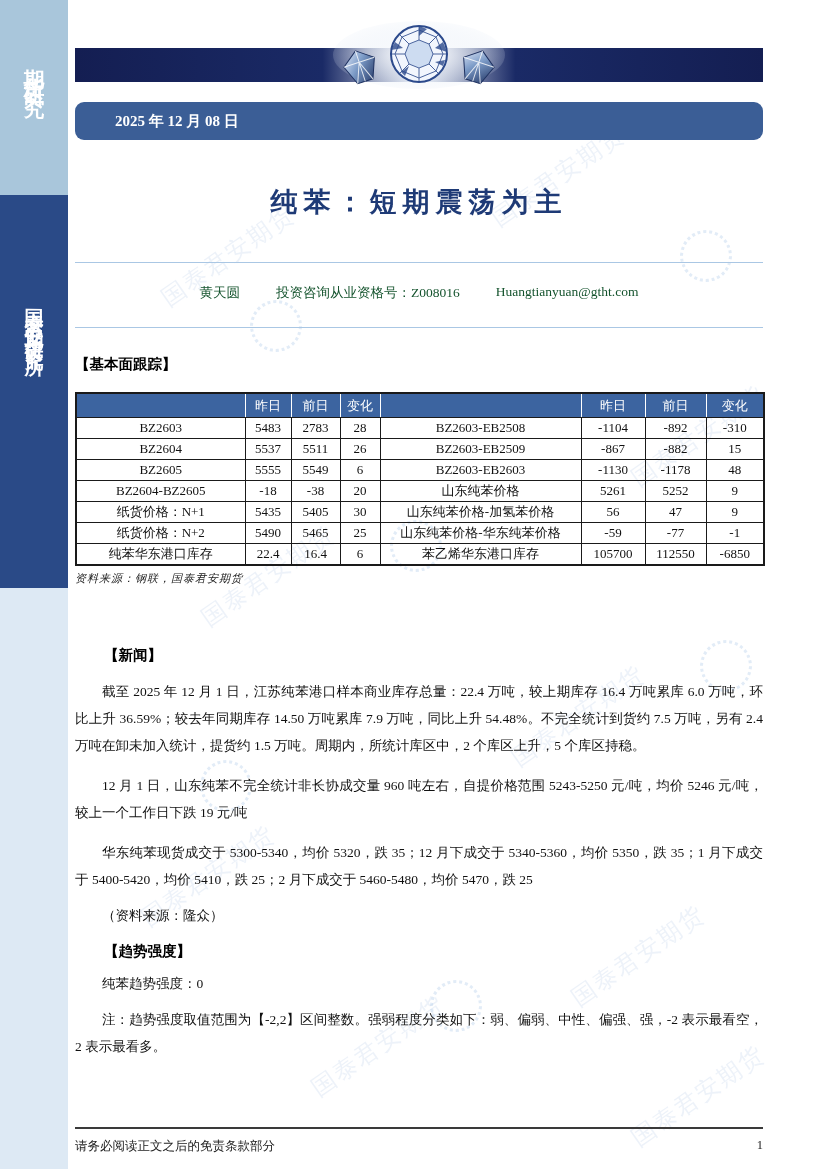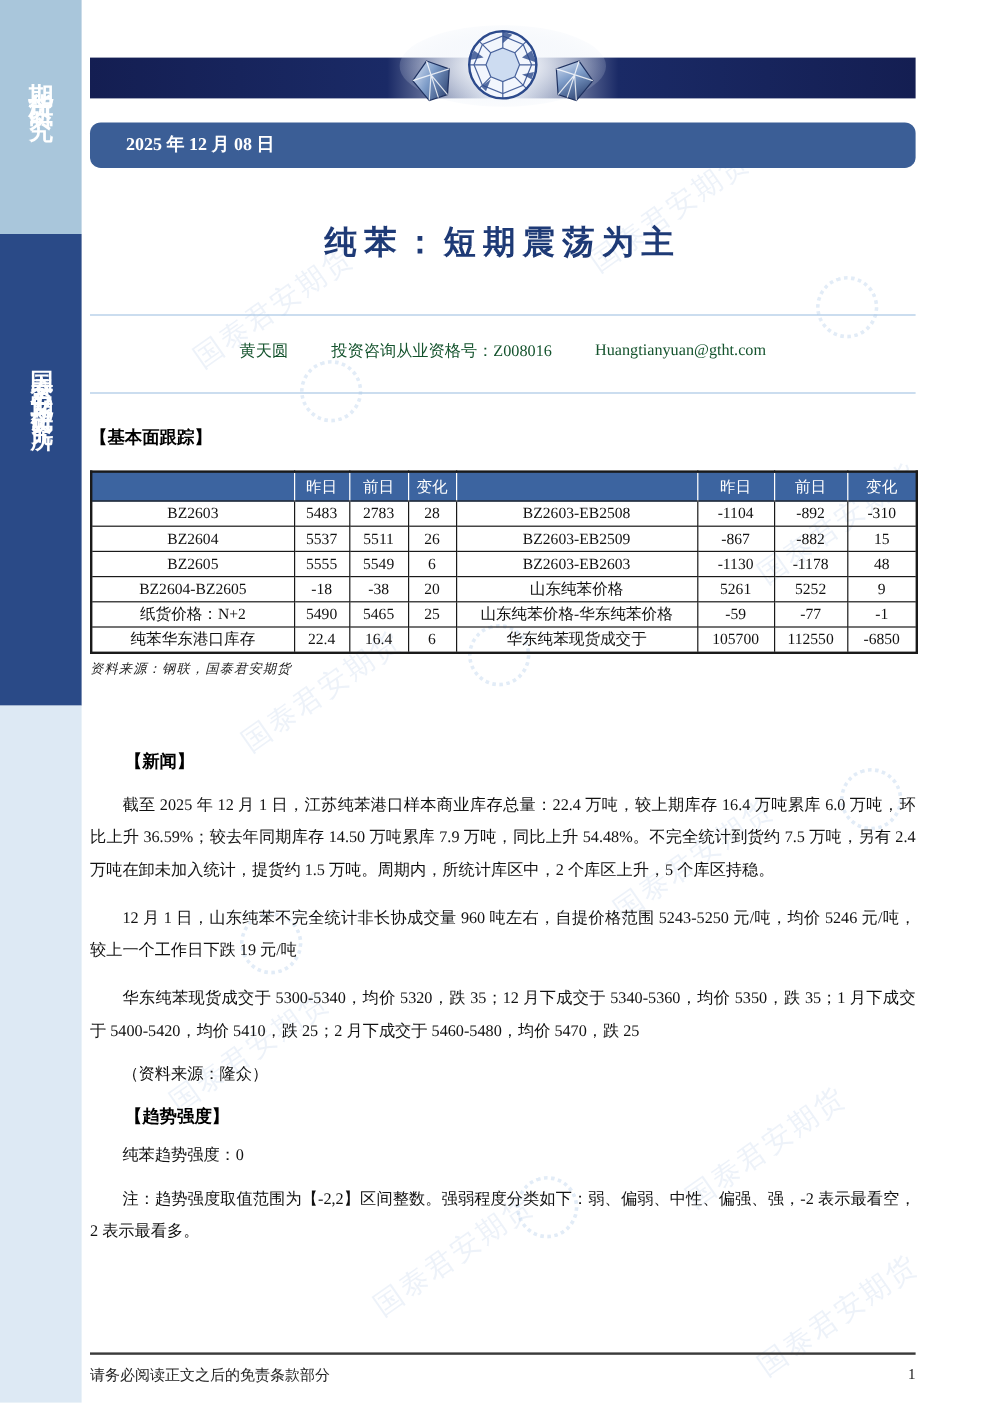--- a/index.html
+++ b/index.html
@@ -24,21 +24,21 @@
   .vtext.top{font-size:21px;letter-spacing:9px;margin-top:52px;}
   .vtext.mid{font-size:19px;letter-spacing:6px;margin-top:98px;}
   
   .content{position:absolute;left:75px;width:688px;top:0;z-index:1;}
   .banner-wrap{position:relative;height:92px;}
   .banner{position:absolute;top:48px;left:0;width:688px;height:34px;
     background:linear-gradient(90deg,#141e52 0%,#1a2a66 36%,#eef3fa 50%,#1a2a66 64%,#141e52 100%);}
   .diamonds{position:absolute;top:20px;left:50%;margin-left:-88px;width:176px;height:70px;}
   .datebar{margin-top:10px;height:38px;line-height:38px;border-radius:9px;
     background:#3b5e96;color:#fff;font-size:15px;font-weight:bold;
-    padding-left:30px;box-sizing:border-box;}
+    padding-left:40px;box-sizing:border-box;}
   .doc-title{margin-top:44px;text-align:center;font-size:27px;font-weight:bold;color:#1e3a76;letter-spacing:6px;}
   .rule{height:1px;background:#aac7e4;border:none;margin:0;}
   .rule1{margin-top:42px;}
   .rule2{margin-top:25px;}
   .author-row{margin-top:21px;display:flex;justify-content:center;gap:36px;
     font-size:13.5px;color:#14532d;}
   .sec-title{font-size:14.5px;font-weight:bold;color:#000;}
   .sec-fund{margin-top:27px;}
   .sec-indent{text-indent:2em;}
   
@@ -211,35 +211,45 @@
           <td>BZ2604-BZ2605</td>
           <td>-18</td>
           <td>-38</td>
           <td>20</td>
           <td>山东纯苯价格</td>
           <td>5261</td>
           <td>5252</td>
           <td>9</td>
         </tr>
         <tr>
+          <td>纸货价格：N+1</td>
+          <td>5435</td>
+          <td>5405</td>
+          <td>30</td>
+          <td>山东纯苯价格-加氢苯价格</td>
+          <td>56</td>
+          <td>47</td>
+          <td>9</td>
+        </tr>
+        <tr>
           <td>纸货价格：N+2</td>
           <td>5490</td>
           <td>5465</td>
           <td>25</td>
           <td>山东纯苯价格-华东纯苯价格</td>
           <td>-59</td>
           <td>-77</td>
           <td>-1</td>
         </tr>
         <tr>
           <td>纯苯华东港口库存</td>
           <td>22.4</td>
           <td>16.4</td>
           <td>6</td>
-          <td>华东纯苯现货成交于</td>
+          <td>苯乙烯华东港口库存</td>
           <td>105700</td>
           <td>112550</td>
           <td>-6850</td>
         </tr>
       </tbody>
   </table>
 
   <div class="tbl-source">资料来源：钢联，国泰君安期货</div>
 
   <div class="sec-title sec-indent news-title">【新闻】</div>

